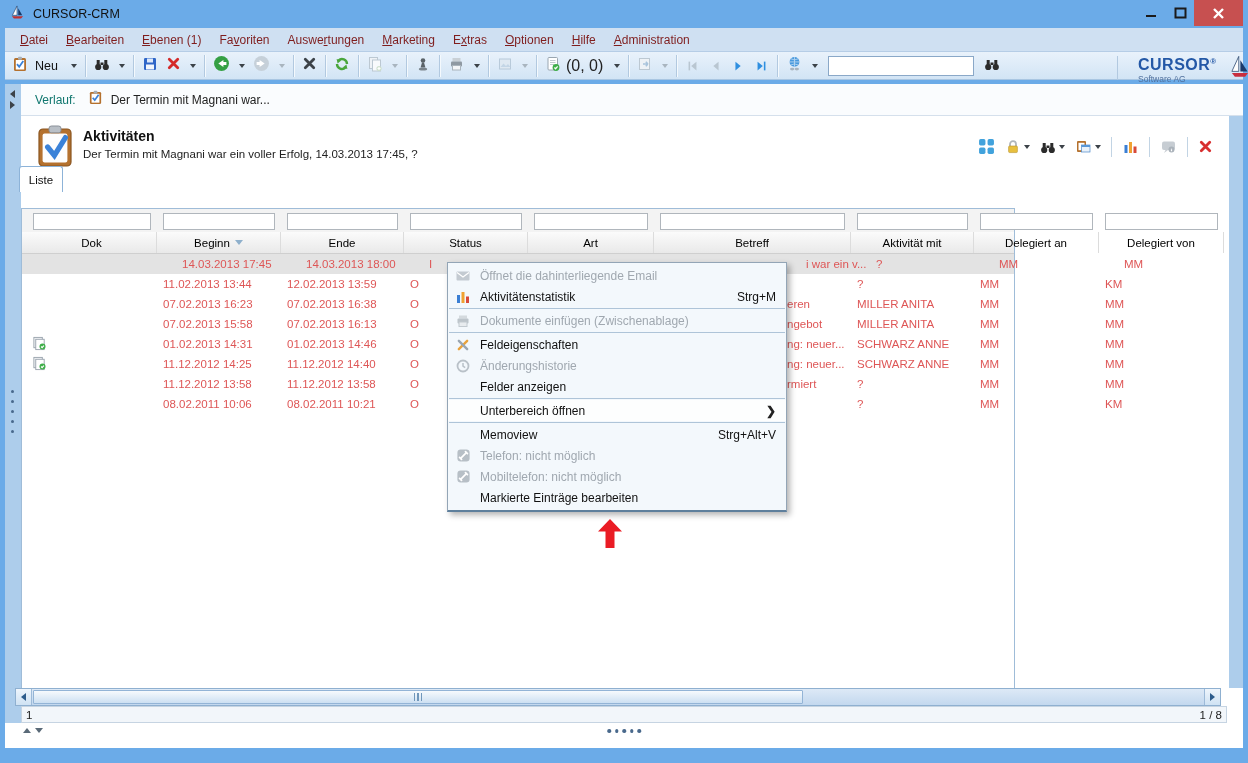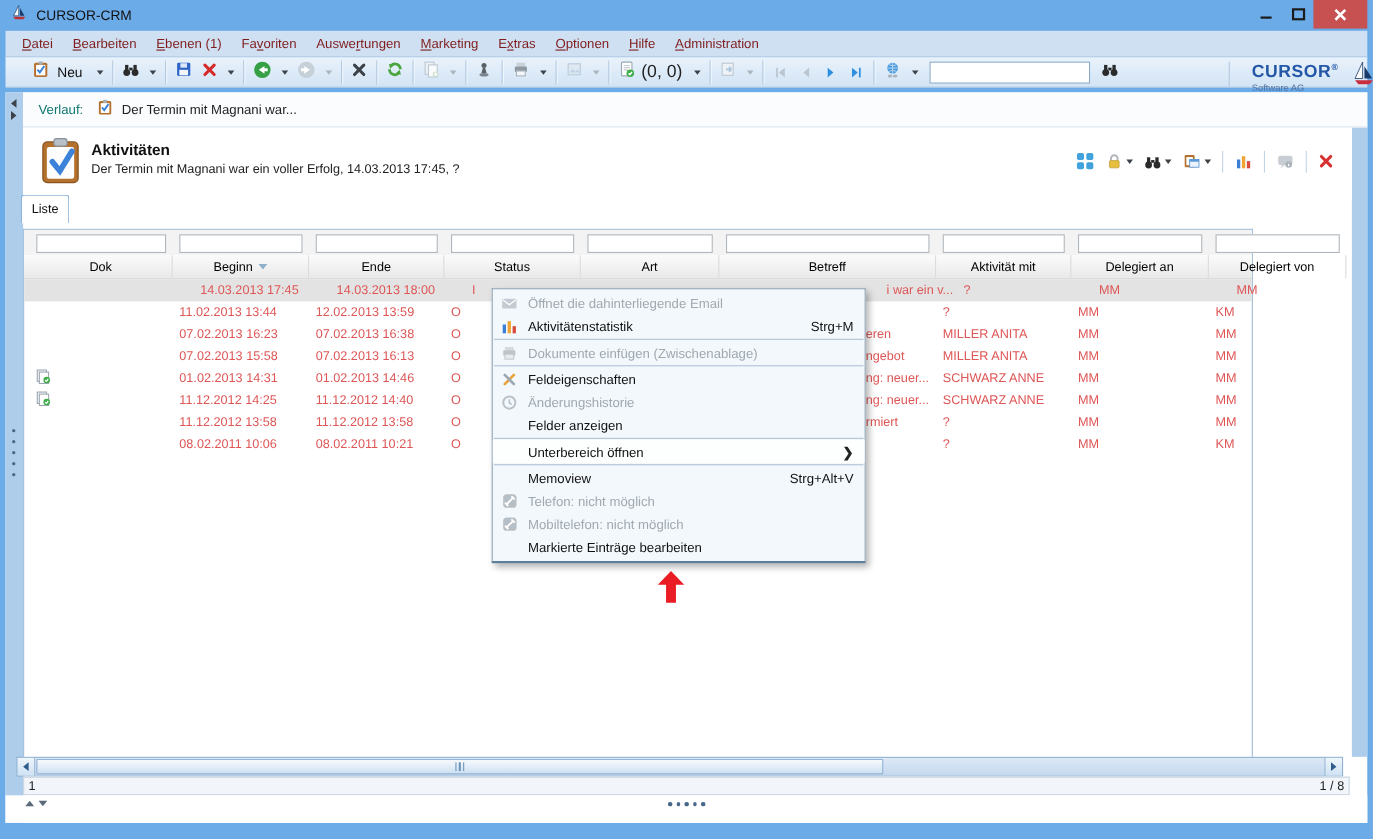--- a/index.html
+++ b/index.html
@@ -14,21 +14,21 @@
   .btn-max { left:1166px; width:28px; }
   .btn-close { left:1194px; width:49px; background:#c75050; }
   
   .menubar { position:absolute; left:5px; top:28px; width:1238px; height:24px; background:#cfe0f2;
              border-bottom:1px solid #b6cde6; display:flex; align-items:center; padding-left:6px; }
   .menu-item { font-size:12px; color:#7f1d1d; padding:3px 9px; cursor:default; }
   .menu-item .mn { text-decoration:underline; }
   
   .toolbar { position:absolute; left:5px; top:52px; width:1238px; height:28px;
              background:linear-gradient(#e9f2fb,#d2e4f5); border-bottom:1px solid #a9c6e2;
-             display:flex; align-items:center; padding-left:20px; }
+             display:flex; align-items:center; padding-left:3px; }
   .tb-btn { display:flex; align-items:center; gap:3px; padding:2px 3px; margin:0 1px; border-radius:2px; }
   .tb-sep { width:1px; height:22px; background:#b2c9e0; box-shadow:1px 0 0 #f4f9fd; margin:0 4px; }
   .caret { width:0; height:0; border-left:3.5px solid transparent; border-right:3.5px solid transparent;
            border-top:4px solid #3c4248; margin-left:1px; }
   .caret.dis { border-top-color:#a9b5bf; }
   .neu-label { font-size:12.5px; color:#111; padding:0 4px; }
   .counter-label { font-size:16px; color:#222; padding:0 2px; }
   .search-box { width:146px; height:20px; border:1px solid #8aa8c8; background:#fff; font-size:12px; padding:0 4px; margin:0 6px; }
   .logo-sep { width:1px; height:24px; background:#b2c9e0; position:absolute; left:1117px; top:56px; }
   .logo { position:absolute; left:1138px; top:54px; width:100px; }
@@ -51,25 +51,25 @@
   .verlauf-label { font-size:12px; color:#0f766e; margin-left:14px; }
   .verlauf-entry { font-size:12px; color:#222; margin-left:8px; }
   
   .hdr { position:absolute; left:16px; top:32px; width:1208px; height:65px; background:#fff; }
   .hdr-title { position:absolute; left:62px; top:12px; font-size:14px; font-weight:bold; color:#111; }
   .hdr-sub { position:absolute; left:62px; top:32px; font-size:11.5px; color:#222; }
   .hdr-icons { position:absolute; right:14px; top:20px; display:flex; align-items:center; gap:6px; }
   .hi { display:flex; align-items:center; gap:2px; padding:2px; }
   .hi-sep { width:1px; height:20px; background:#c2d4e4; margin:0 2px; }
   
-  .tab-liste { position:absolute; left:14px; top:93px; width:44px; height:26px; background:#fff;
+  .tab-liste { position:absolute; left:14px; top:82px; width:44px; height:26px; background:#fff;
                border:1px solid #8db3d8; border-bottom:none; border-radius:3px 3px 0 0; z-index:5;
                display:flex; align-items:center; justify-content:center; font-size:11.5px; color:#111; }
   
-  .tpanel { position:absolute; left:16px; top:124px; width:1118px; height:480px; background:#fff;
+  .tpanel { position:absolute; left:16px; top:124px; width:994px; height:480px; background:#fff;
             border:1px solid #9fbcd8; border-bottom:none; }
   .tgrid { display:grid; grid-template-columns:130px 124px 123px 124px 126px 197px 123px 125px 125px; padding-left:5px; }
   .frow { height:23px; align-items:center; background:#f3f3f3; }
   .filter-input { height:17px; margin:0 6px; border:1px solid #b0b6bc; background:#fff; width:calc(100% - 12px); font-size:11px; }
   .hrow { height:22px; background:linear-gradient(#fbfbfb,#e9e9e9); border-bottom:1px solid #cfcfcf; }
   .hcell { display:flex; align-items:center; justify-content:center; font-size:11.5px; color:#000;
            border-right:1px solid #dcdcdc; height:100%; gap:5px; }
   .sort-arrow { width:0; height:0; border-left:4px solid transparent; border-right:4px solid transparent;
                 border-top:5px solid #8fb0cc; }
   .trow { height:20px; align-items:center; color:#de5656; font-size:11.5px; }

